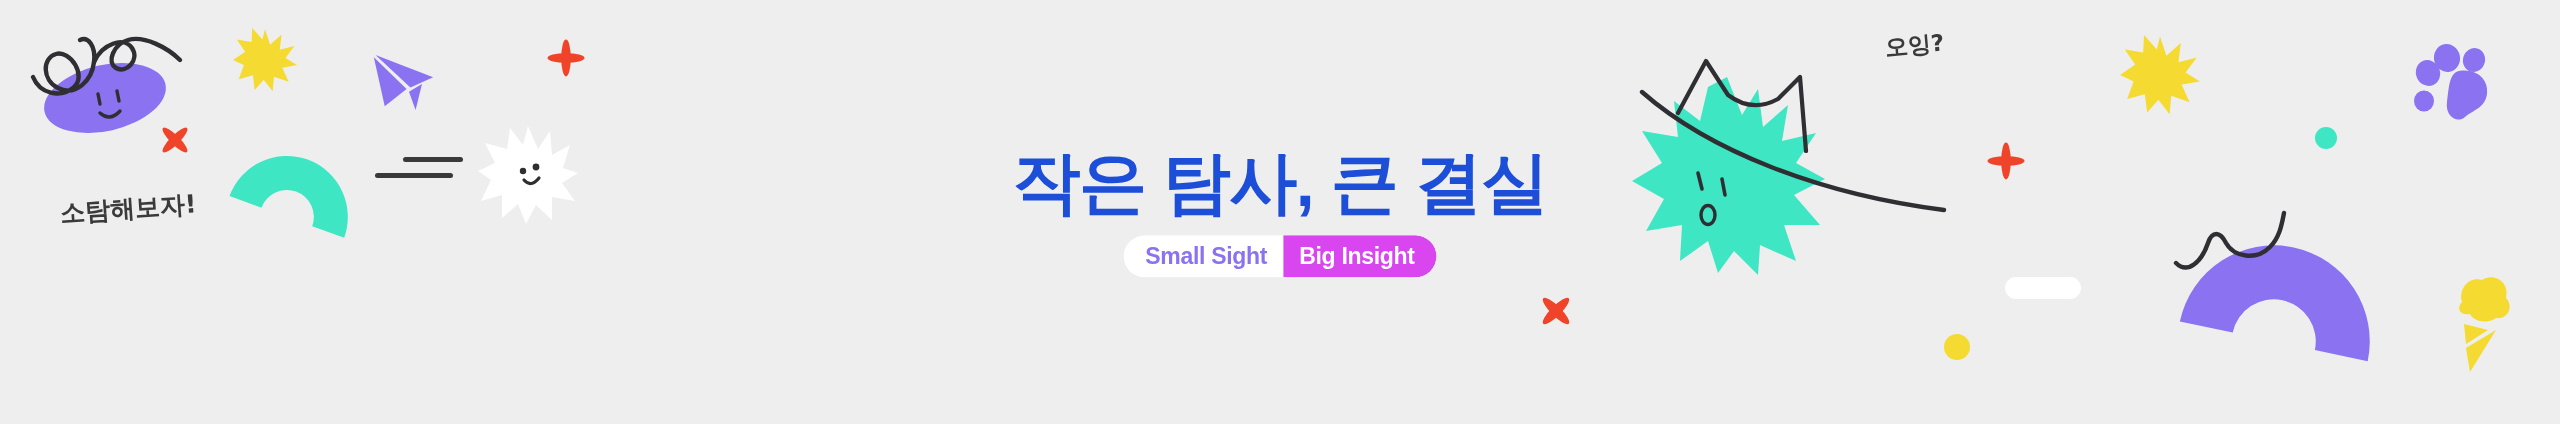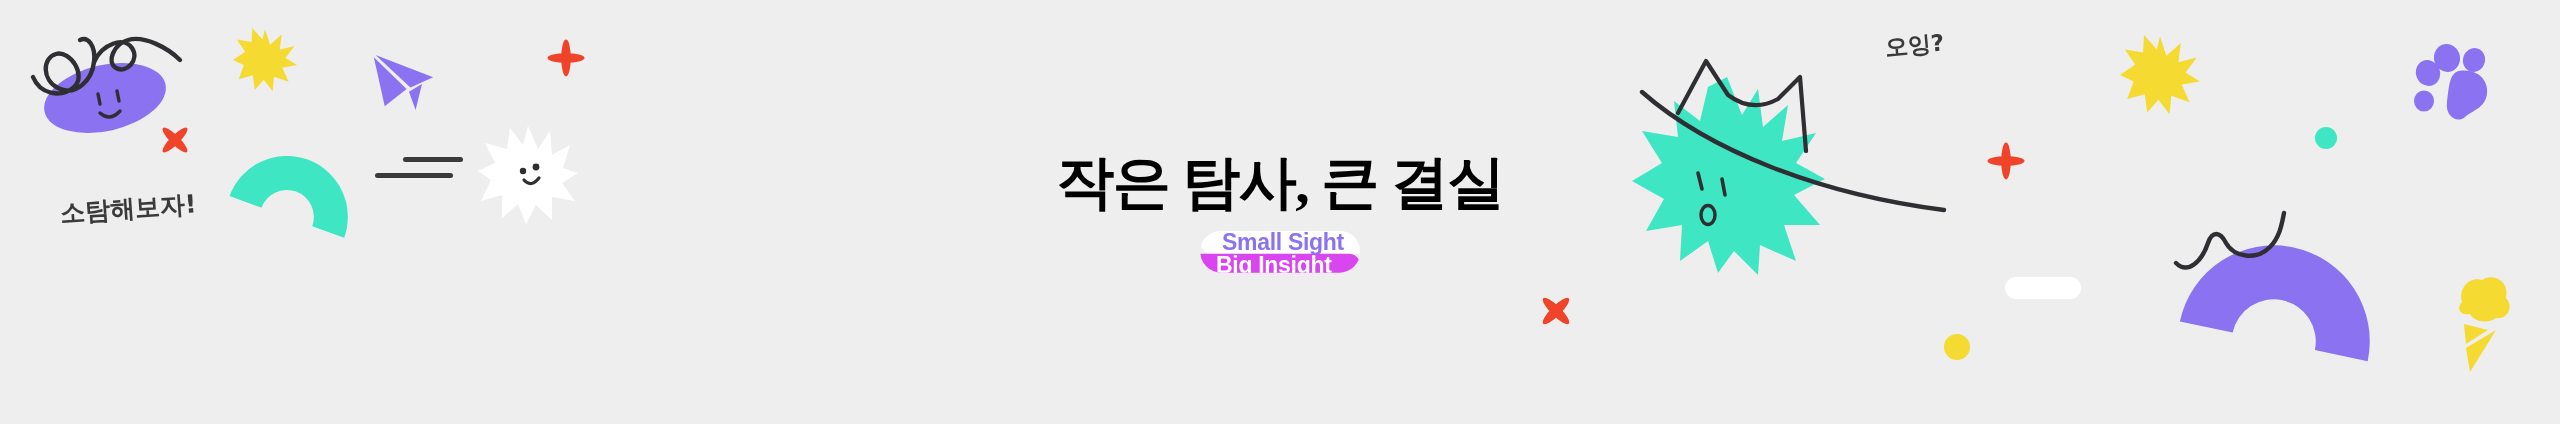--- a/index.html
+++ b/index.html
@@ -28,37 +28,36 @@
     top: 50%;
     transform: translate(-50%, -50%);
     display: flex;
     flex-direction: column;
     align-items: center;
     gap: 16px;
     z-index: 40;
   }
 
   .headline {
-    font-family: Liberation Serif, serif;
-    font-size: 58px;
+    font-family: Liberation Sans, sans-serif;
+    font-size: 68px;
     font-weight: 700;
     letter-spacing: -1.5px;
-    color: #000000;
+    color: #1d4ed8;
     white-space: nowrap;
     line-height: 1.08;
   }
 
   .badge {
     display: flex;
     align-items: stretch;
     height: 42px;
     border-radius: 21px;
     overflow: hidden;
     box-shadow: 0 0 0 0 transparent;
-    flex-direction: column;
   }
   .badge-left,
   .badge-right {
     display: flex;
     align-items: center;
     font-size: 23px;
     font-weight: 700;
     letter-spacing: -0.3px;
     line-height: 1;
     white-space: nowrap;

